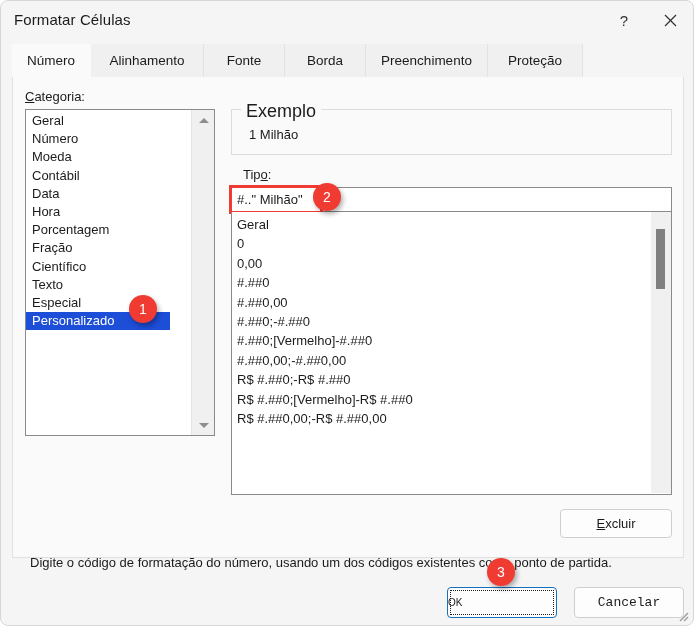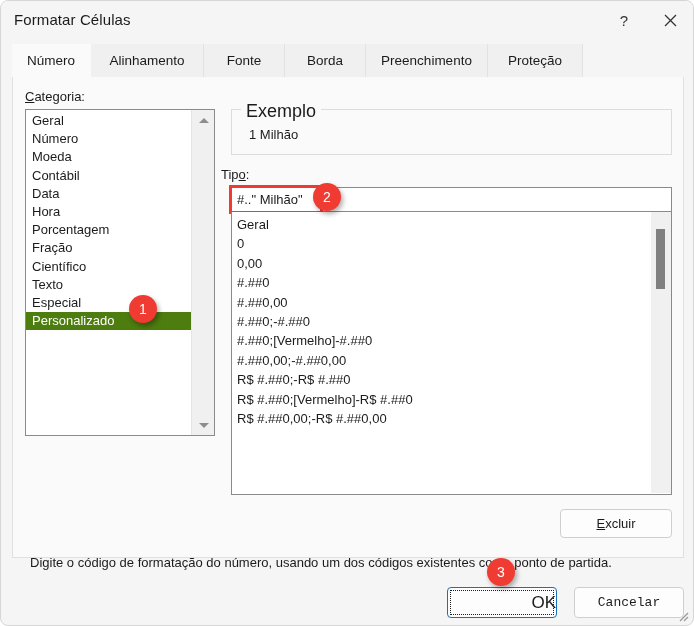--- a/index.html
+++ b/index.html
@@ -91,23 +91,23 @@
     width: 165px;
     padding: 2px 0 0 0;
   }
   .cat-item {
     height: 18.2px; line-height: 18.2px;
     padding-left: 6px;
     font-size: 13px; color: #1b1b1b;
     white-space: nowrap;
   }
   .cat-item.selected {
-    background: #4d7c0f;
+    background: #1d4ed8;
     color: #ffffff;
-    width: 165px;
+    width: 144px;
   }
   #cat-scrollbar {
     position: absolute; right: 0; top: 0;
     width: 23px; height: 325px;
     background: #f0f0f0;
     border-left: 1px solid #e4e4e4;
   }
   .sb-arrow {
     position: absolute; left: 0;
     width: 23px; height: 20px;
@@ -139,21 +139,21 @@
     background: #fafafa;
     padding: 0 5px;
     font-size: 18px; color: #1b1b1b;
   }
   #exemplo-value {
     position: absolute; left: 236px; top: 50px;
     font-size: 13px; color: #1b1b1b;
   }
 
   
-  #tipo-label { left: 208px; top: 90px; }
+  #tipo-label { left: 230px; top: 90px; }
   #tipo-input {
     position: absolute; left: 218px; top: 110px;
     width: 441px; height: 25px;
     background: #ffffff;
     border: 1px solid #8a8a8a;
     font-size: 13px; color: #1b1b1b;
     padding: 0 0 0 5px;
     line-height: 23px;
     font-family: "Liberation Sans", sans-serif;
     outline: none;
@@ -212,22 +212,22 @@
     white-space: nowrap;
   }
 
   
   #ok-btn {
     position: absolute; left: 446px; top: 586px;
     width: 110px; height: 31px;
     background: #fdfdfd;
     border: 1px solid #1570bf;
     border-radius: 4px;
-    display: flex; align-items: center; justify-content: flex-end;
-    font-size: 17px; color: #1b1b1b;
+    display: flex; align-items: center; justify-content: flex-start;
+    font-size: 10px; color: #1b1b1b;
   }
   #ok-focus-ring {
     position: absolute; left: 2px; top: 2px; right: 2px; bottom: 2px;
     border: 1px dotted #1b1b1b;
     pointer-events: none;
   }
   #cancel-btn {
     position: absolute; left: 573px; top: 586px;
     width: 110px; height: 31px;
     background: #fdfdfd;

